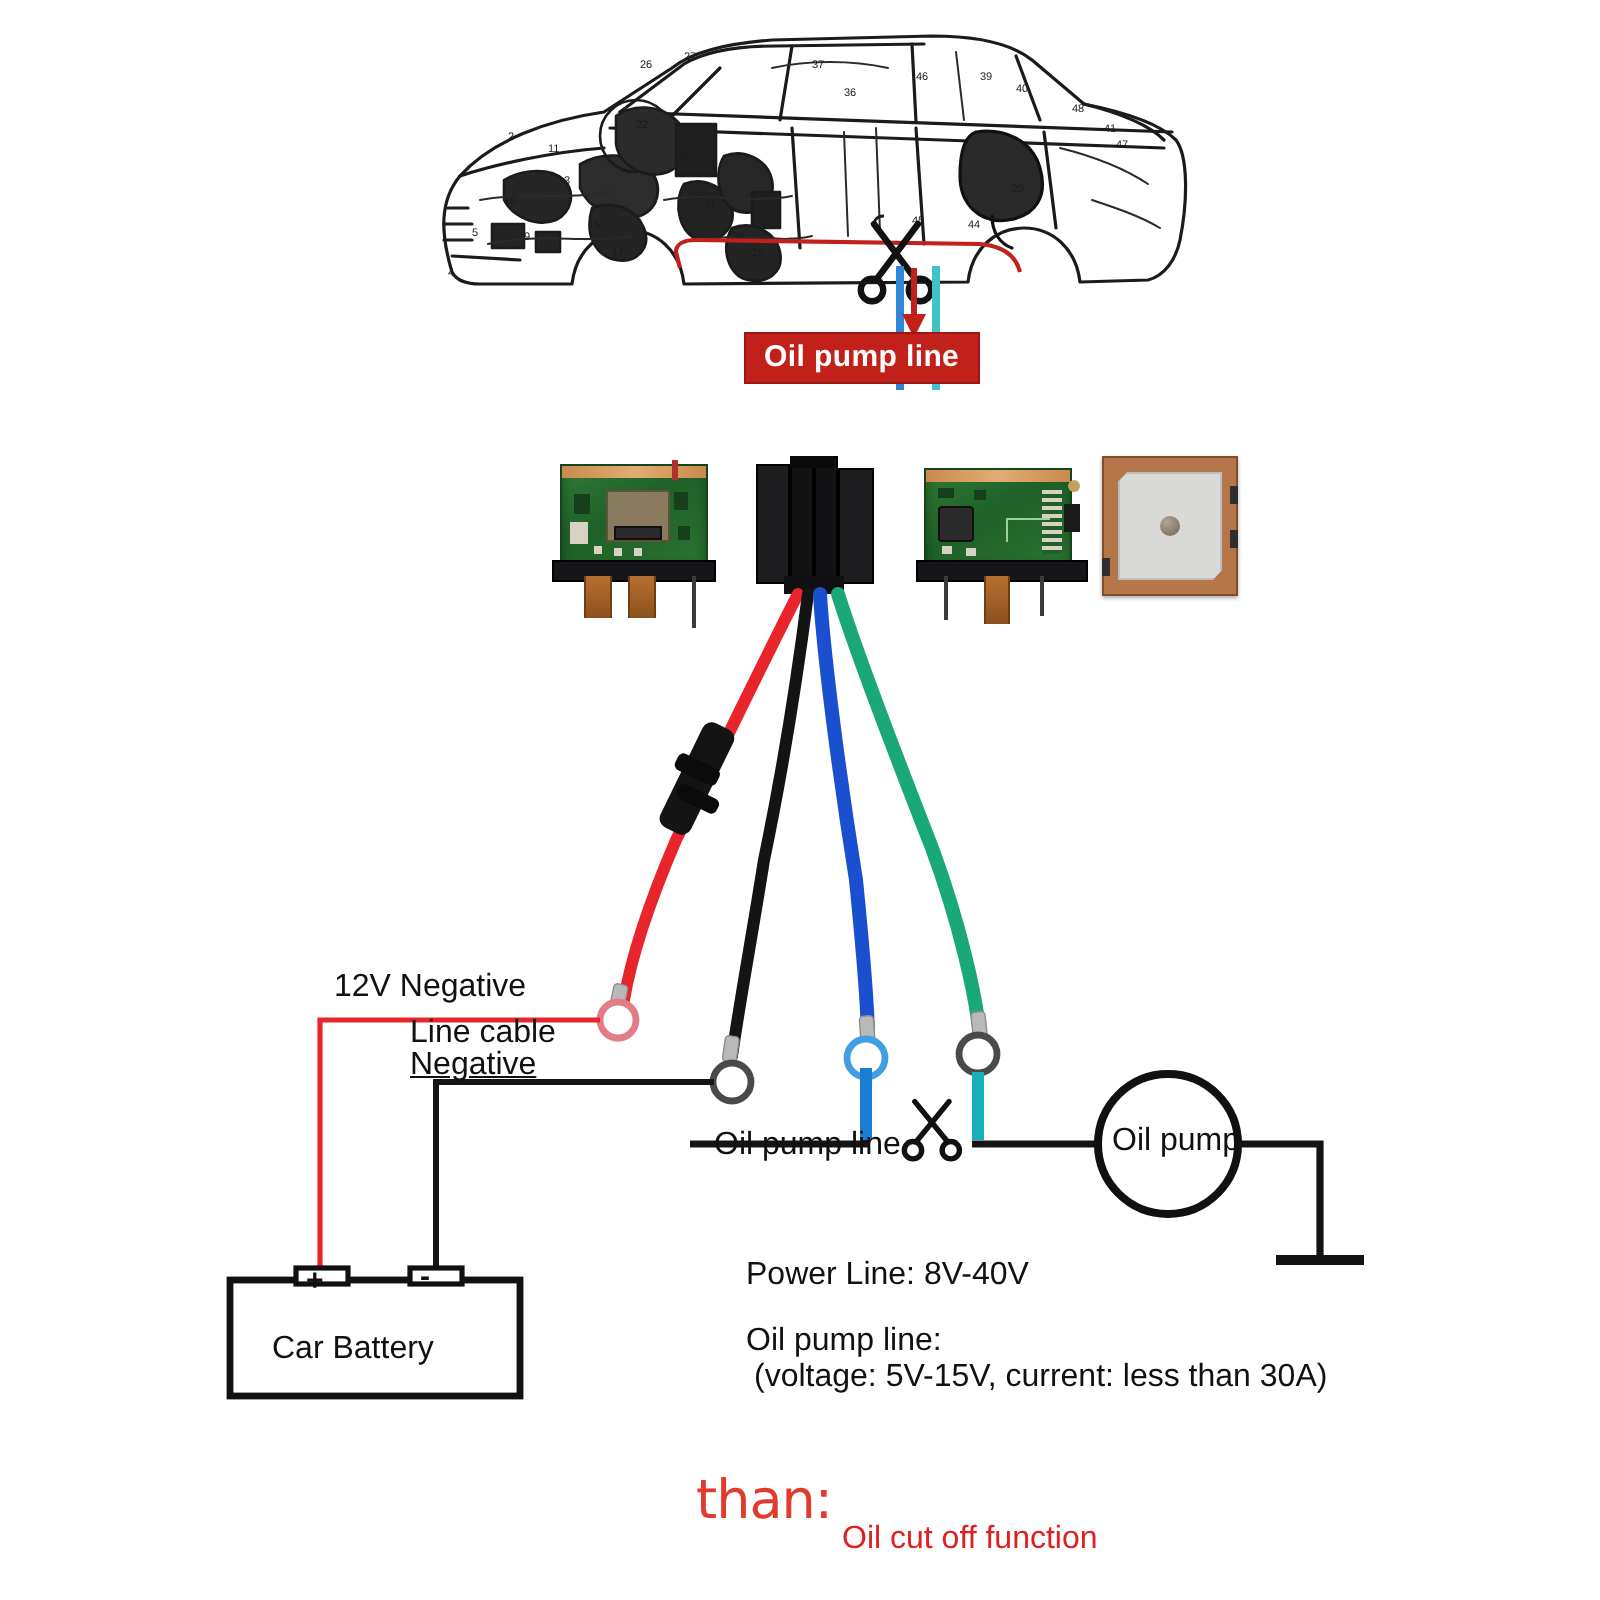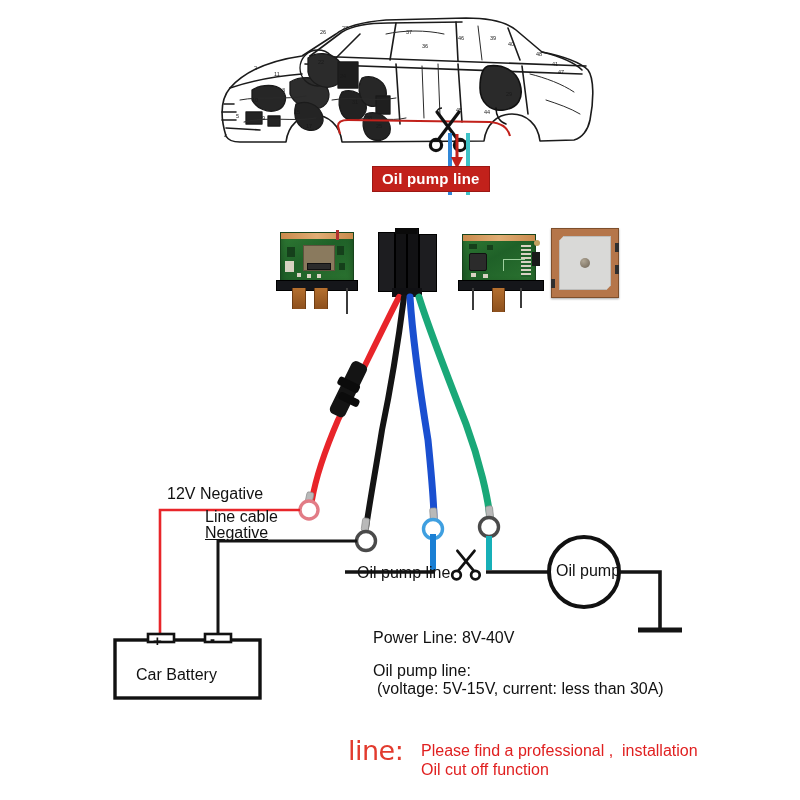--- a/index.html
+++ b/index.html
@@ -362,18 +362,17 @@
   <div class="lbl t15" style="left:153px;top:632px;font-weight:bold;">+</div>
   <div class="lbl t15" style="left:210px;top:630px;font-weight:bold;">-</div>
 
   <div class="lbl t16" style="left:136px;top:666px;">Car Battery</div>
 
   <div class="lbl t16" style="left:373px;top:629px;text-align:center;">Power Line: 8V-40V</div>
   <div class="lbl t16" style="left:373px;top:662px;text-align:right;">Oil pump line:</div>
   <div class="lbl t16" style="left:361px;top:680px;margin-left:16px;">(voltage: 5V-15V, current: less than 30A)</div>
 
 
-  <div id="note-word">line:</div>
-
-  <div class="lbl t16 red-txt" style="left:421px;top:742px;">Please find a professional ,  installation</div>
+  <div id="note-word">than:</div>
+
   <div class="lbl t16 red-txt" style="left:421px;top:761px;">Oil cut off function</div>
 
 </div>
 
 </body></html>

